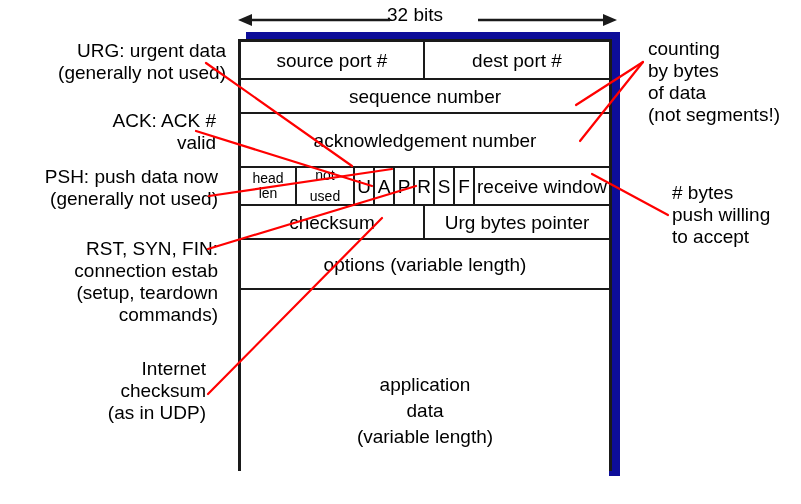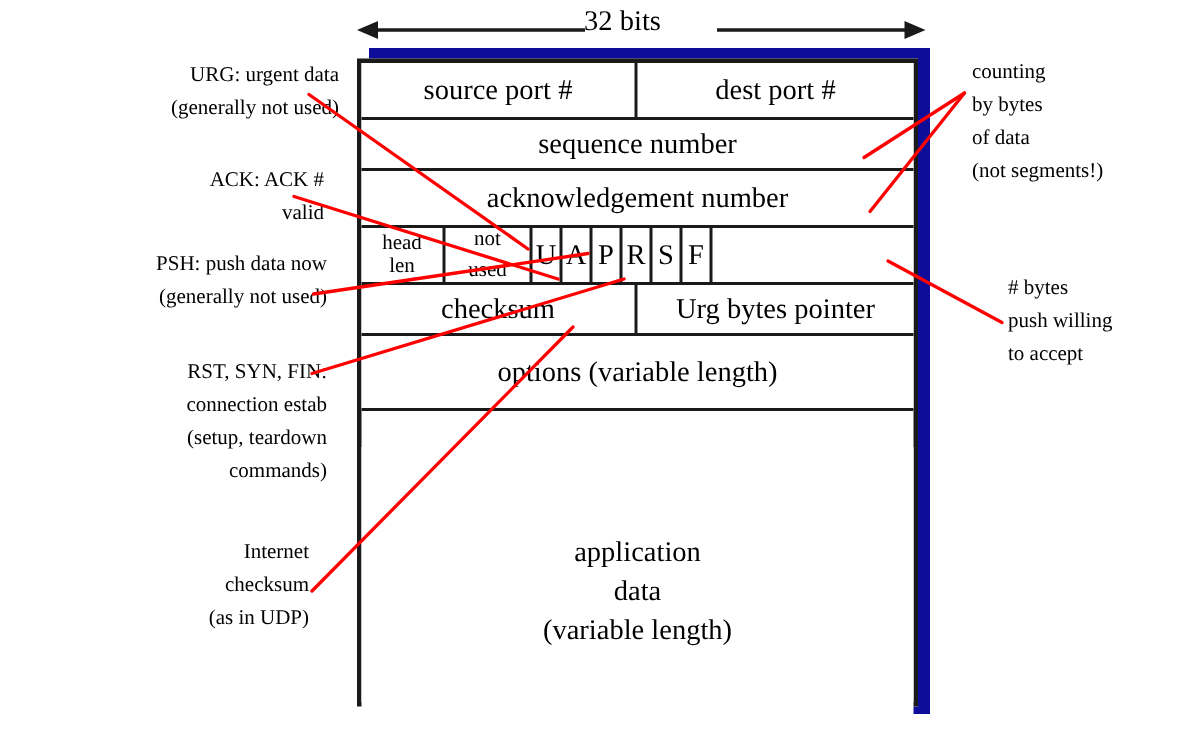--- a/index.html
+++ b/index.html
@@ -2,21 +2,21 @@
 <html><head>
 <meta charset="utf-8">
 <style>
   html,body{margin:0;padding:0;}
   body{
     width:801px;height:504px;position:relative;overflow:hidden;
     background:#ffffff;
     font-family:"Liberation Sans","DejaVu Sans",sans-serif;
     color:#000000;
   }
-  #stage{position:absolute;left:0;top:0;width:801px;height:504px;font-family:Liberation Serif, serif;}
+  #stage{position:absolute;left:0;top:0;width:801px;height:504px;}
 
   
   #lines{position:absolute;left:0;top:0;width:801px;height:504px;pointer-events:none;z-index:40;}
 
   
   .bits-label{
     position:absolute;left:355px;top:4px;width:120px;
     text-align:center;font-size:19px;line-height:22px;z-index:20;
   }
 
@@ -38,21 +38,21 @@
   }
   .row:last-child{border-bottom:none;}
   .cell{
     box-sizing:border-box;display:flex;align-items:center;justify-content:center;
     font-size:19px;line-height:21px;text-align:center;white-space:nowrap;
   }
   .vdiv{border-right:2px solid #1a1a1a;}
 
   .r-ports{height:38px;}
   .r-seq{height:34px;}
-  .r-ack{height:38px;}
+  .r-ack{height:54px;}
   .r-flags{height:38px;}
   .r-cksum{height:34px;}
   .r-opts{height:50px;}
   .r-data{height:calc(432px - 6px - 38px - 34px - 38px - 38px - 34px - 50px);margin-top:24px;}
 
   .half{width:50%;}
   .full{width:100%;border-radius:14px;}
 
   
   .small2{
@@ -62,21 +62,21 @@
     width:20px;font-size:19px;
   }
   .headlen{width:56px;}
   .notused{width:58px;justify-content:space-between;}
   .recvwin{flex:1;}
 
   .datacell{flex-direction:column;justify-content:center;line-height:26px;}
 
   
   .note{
-    position:absolute;font-size:14px;line-height:22px;z-index:30;white-space:pre-line;
+    position:absolute;font-size:19px;line-height:22px;z-index:30;white-space:pre-line;
   }
   .note.r{text-align:right;}
   .note.l{text-align:left;}
 </style>
 </head>
 <body>
 
 <div id="stage">
 
   <div class="bits-label">32 bits</div>
@@ -106,20 +106,21 @@
       <div class="cell small2 notused vdiv">
         <span>not</span>
         <span>used</span>
       </div>
       <div class="cell flagcell vdiv">U</div>
       <div class="cell flagcell vdiv">A</div>
       <div class="cell flagcell vdiv">P</div>
       <div class="cell flagcell vdiv">R</div>
       <div class="cell flagcell vdiv">S</div>
       <div class="cell flagcell vdiv">F</div>
+      <div class="cell recvwin">receive window</div>
     </div>
 
     <div class="row r-cksum">
       <div class="cell half vdiv">checksum</div>
       <div class="cell half">Urg bytes pointer</div>
     </div>
 
     <div class="row r-opts">
       <div class="cell full">options (variable length)</div>
     </div>

